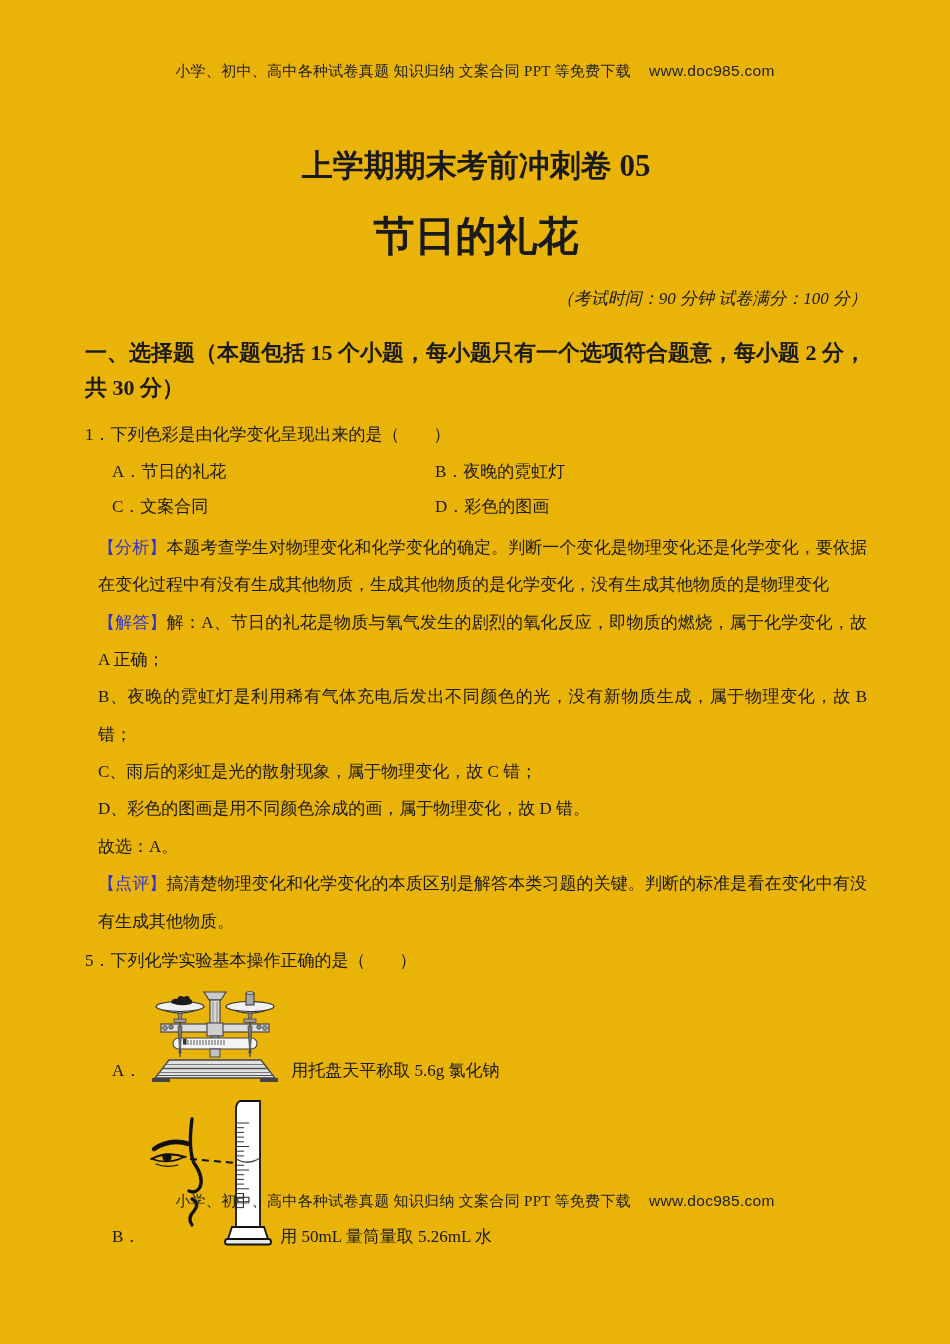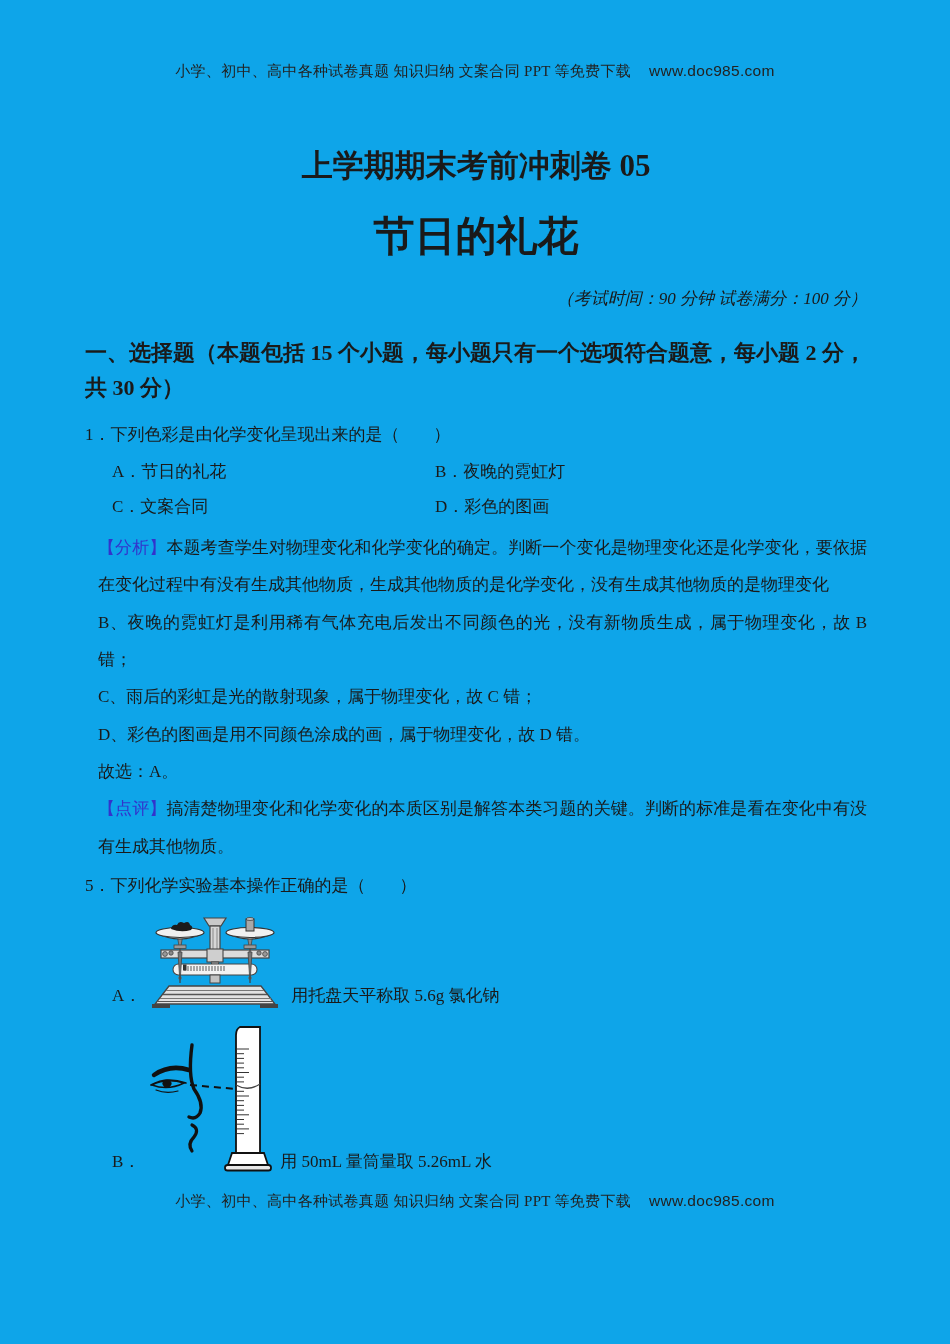--- a/index.html
+++ b/index.html
@@ -1,19 +1,19 @@
 <!DOCTYPE html>
 <html><head>
 <meta charset="utf-8">
 <style>
   html,body{margin:0;padding:0;background:#fff;}
   .page{
     position:relative;
     width:950px;height:1344px;
-    background:#0ea5e9;
+    background:#eab308;
     font-family:"Liberation Serif","DejaVu Serif",serif;
     color:#1a1a1a;
     overflow:hidden;
   }
   .runner{
     position:absolute;left:0;right:0;
     text-align:center;
     font-size:15px;color:#222;
     letter-spacing:.3px;
   }
@@ -62,20 +62,21 @@
 
     <div class="options">
       <span>A．节日的礼花</span>
       <span>B．夜晚的霓虹灯</span>
       <span>C．文案合同</span>
       <span>D．彩色的图画</span>
     </div>
 
     <p class="para indent" style="margin-top:4px;"><span class="label-blue">【分析】</span><span>本题考查学生对物理变化和化学变化的确定。判断一个变化是物理变化还是化学变化，要依据在变化过程中有没有生成其他物质，生成其他物质的是化学变化，没有生成其他物质的是物理变化</span></p>
 
+    <p class="para indent"><span class="label-blue">【解答】</span><span>解：A、节日的礼花是物质与氧气发生的剧烈的氧化反应，即物质的燃烧，属于化学变化，故 A 正确；</span></p>
 
     <p class="para indent">B、夜晚的霓虹灯是利用稀有气体充电后发出不同颜色的光，没有新物质生成，属于物理变化，故 B 错；</p>
     <p class="para indent">C、雨后的彩虹是光的散射现象，属于物理变化，故 C 错；</p>
     <p class="para indent">D、彩色的图画是用不同颜色涂成的画，属于物理变化，故 D 错。</p>
     <p class="para indent">故选：A。</p>
 
     <p class="para indent"><span class="label-blue">【点评】</span><span>搞清楚物理变化和化学变化的本质区别是解答本类习题的关键。判断的标准是看在变化中有没有生成其他物质。</span></p>
 
     <p class="para stem" style="margin-top:2px;">5．下列化学实验基本操作正确的是（　　）</p>
 

